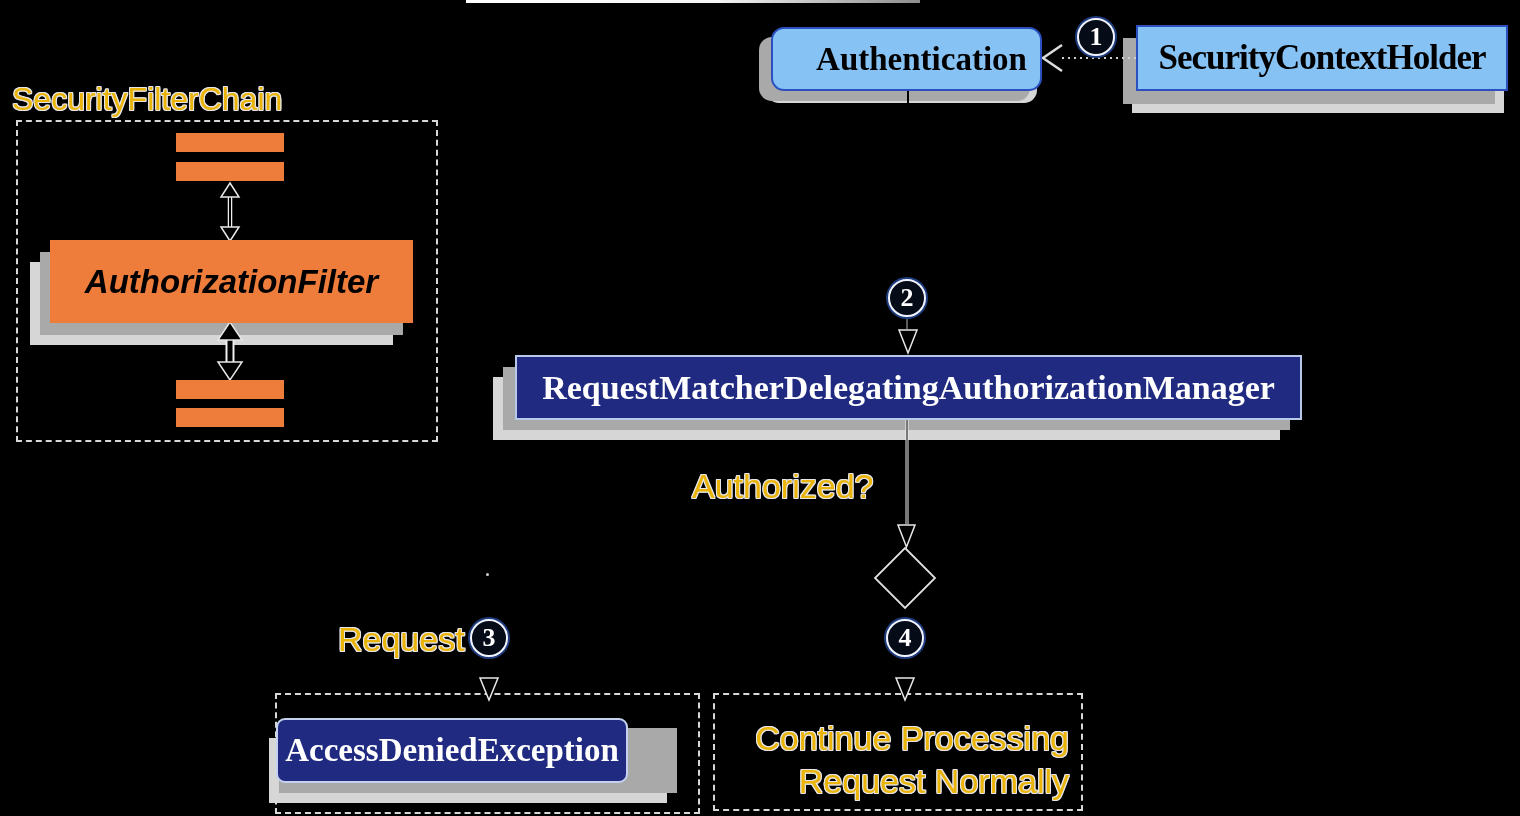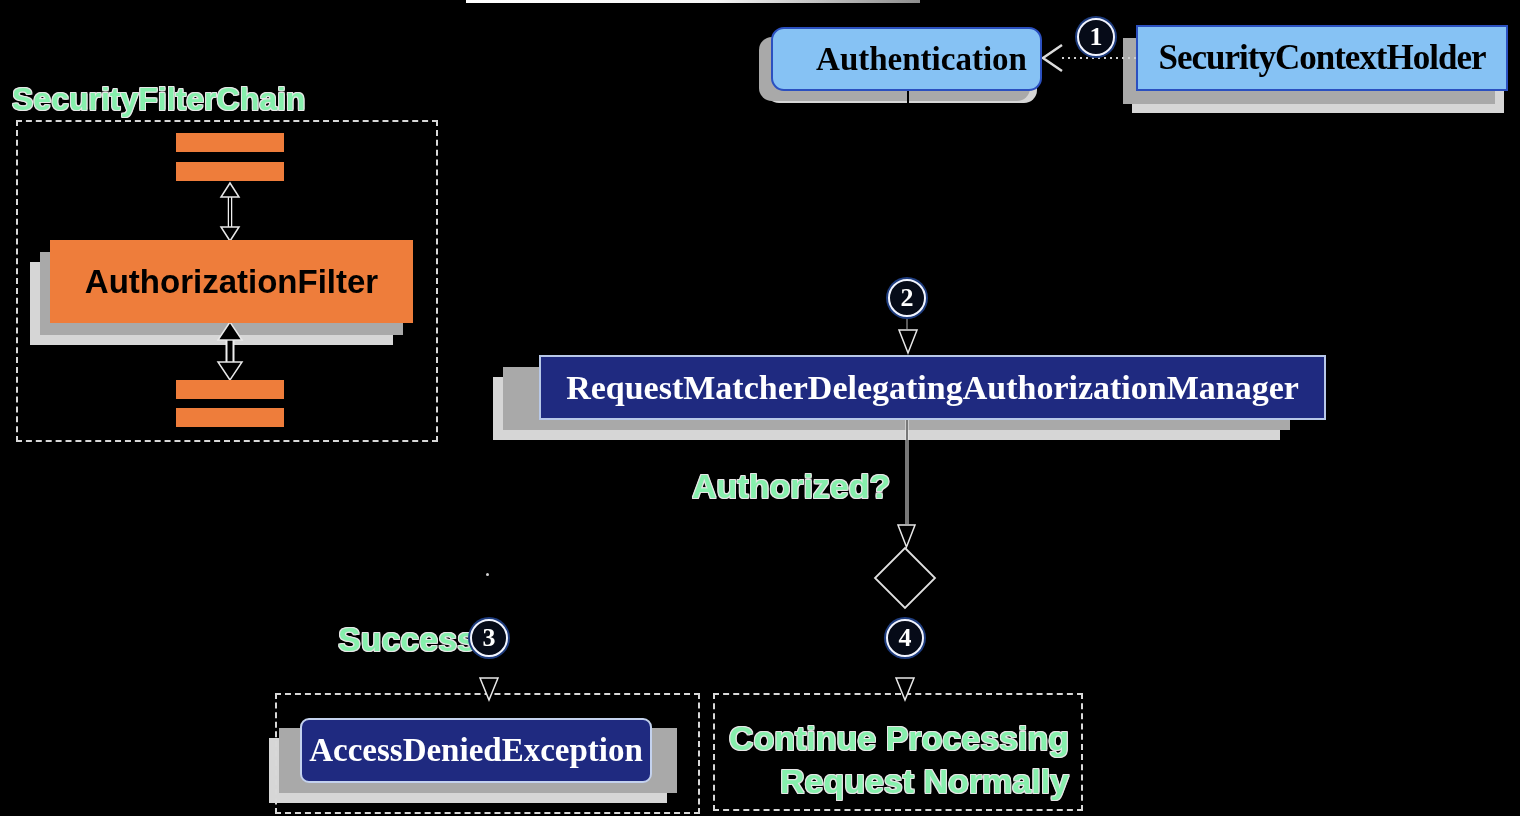--- a/index.html
+++ b/index.html
@@ -6,33 +6,33 @@
   #canvas{
     position:relative;width:1520px;height:816px;background:#000;overflow:hidden;
     font-family:"Liberation Sans","DejaVu Sans",sans-serif;
   }
   
   .cut-line{position:absolute;z-index:1;}
   .shadow{position:absolute;z-index:2;}
   .dashed-box{position:absolute;z-index:3;border:2px dashed var(--dash,#d8d8d8);box-sizing:border-box;background:transparent;}
   #connectors{position:absolute;left:0;top:0;z-index:4;pointer-events:none;}
   .box{position:absolute;z-index:5;box-sizing:border-box;display:flex;align-items:center;justify-content:center;}
-  .halo-label{position:absolute;z-index:6;font-weight:bold;color:#86efac;line-height:1.08;
+  .halo-label{position:absolute;z-index:6;font-weight:normal;color:#eab308;line-height:1.08;
     text-shadow:-1px -1px 0 var(--halo,#e6e6e6),0 -1px 0 var(--halo,#e6e6e6),1px -1px 0 var(--halo,#e6e6e6),
                 -1px 0 0 var(--halo,#e6e6e6),1px 0 0 var(--halo,#e6e6e6),
                 -1px 1px 0 var(--halo,#e6e6e6),0 1px 0 var(--halo,#e6e6e6),1px 1px 0 var(--halo,#e6e6e6);}
   .badge{position:absolute;z-index:7;width:38px;height:38px;border-radius:50%;box-sizing:border-box;
     background:var(--circle_fill,#060b18);border:2.5px solid var(--circle_ring,#f2f5ff);
     box-shadow:0 0 0 2px var(--circle_outer,#1e3c7e);
     display:flex;align-items:center;justify-content:center;
     font-family:"Liberation Serif","DejaVu Serif",serif;font-weight:bold;font-size:26px;color:#fff;}
   
   .serif-label{font-family:"Liberation Serif","DejaVu Serif",serif;font-weight:bold;white-space:nowrap;}
   .blue-box{background:var(--light_blue,#86c2f4);border:2px solid var(--blue_border,#2b50c0);color:#000;}
-  .navy-box{background:var(--navy,#1f2a80);border:2px solid var(--navy_border,#9ab4ea);color:#fff;margin-left:24px;}
+  .navy-box{background:var(--navy,#1f2a80);border:2px solid var(--navy_border,#9ab4ea);color:#fff;}
   .orange-bar{position:absolute;z-index:5;background:var(--orange,#ee7d3b);}
   .orange-box{background:var(--orange,#ee7d3b);color:#000;font-weight:bold;}
   .shadow-dark{background:var(--shadow_dark,#a9a9a9);}
   .shadow-light{background:var(--shadow_light,#d6d6d6);}
   .artifact-dot{position:absolute;z-index:4;width:3px;height:3px;border-radius:50%;background:#cfcfcf;}
 </style>
 </head>
 <body>
 
 <div id="canvas">
@@ -43,21 +43,21 @@
 
   <div class="dashed-box" style="left:16px;top:120px;width:422px;height:322px;"></div>
 
   <div class="orange-bar" style="left:176px;top:133px;width:108px;height:19px;"></div>
   <div class="orange-bar" style="left:176px;top:162px;width:108px;height:19px;"></div>
   <div class="orange-bar" style="left:176px;top:380px;width:108px;height:19px;"></div>
   <div class="orange-bar" style="left:176px;top:408px;width:108px;height:19px;"></div>
 
   <div class="shadow shadow-light" style="left:30px;top:262px;width:363px;height:83px;"></div>
   <div class="shadow shadow-dark" style="left:40px;top:252px;width:363px;height:83px;"></div>
-  <div class="box orange-box" style="left:50px;top:240px;width:363px;height:83px;">
+  <div class="box orange-box" style="left:50px;top:240px;width:363px;height:83px;font-style:italic;">
     <span style="font-size:33px;white-space:nowrap;">AuthorizationFilter</span>
   </div>
 
   <div class="shadow shadow-light" style="left:766px;top:42px;width:271px;height:61px;border-radius:13px;"></div>
   <div class="shadow shadow-dark" style="left:759px;top:37px;width:271px;height:64px;border-radius:13px;"></div>
   <div class="box blue-box" style="left:771px;top:27px;width:271px;height:64px;border-radius:13px;padding-left:30px;">
     <span class="serif-label" style="font-size:33px;">Authentication</span>
   </div>
 
   <div class="shadow shadow-light" style="left:1132px;top:47px;width:372px;height:66px;"></div>
@@ -79,21 +79,21 @@
     <span class="serif-label" style="font-size:33px;">AccessDeniedException</span>
   </div>
 
   <div class="dashed-box" style="left:713px;top:693px;width:370px;height:118px;"></div>
   <div class="halo-label" style="left:692px;top:468px;font-size:34px;">Authorized?</div>
 
   <div class="halo-label" style="left:713px;top:717px;width:356px;font-size:34px;line-height:43px;text-align:right;">
     <div>Continue Processing</div>
     <div>Request Normally</div>
   </div>
-  <div class="halo-label" style="left:338px;top:621px;font-size:34px;">Success</div>
+  <div class="halo-label" style="left:338px;top:621px;font-size:34px;">Request</div>
 
   <div class="badge" style="left:1077px;top:18px;">1</div>
   <div class="badge" style="left:888px;top:279px;">2</div>
   <div class="badge" style="left:470px;top:619px;">3</div>
   <div class="badge" style="left:886px;top:619px;">4</div>
 
   <div class="artifact-dot" style="left:486px;top:573px;"></div>
 
   <svg id="connectors" width="1520" height="816" viewBox="0 0 1520 816">
 

